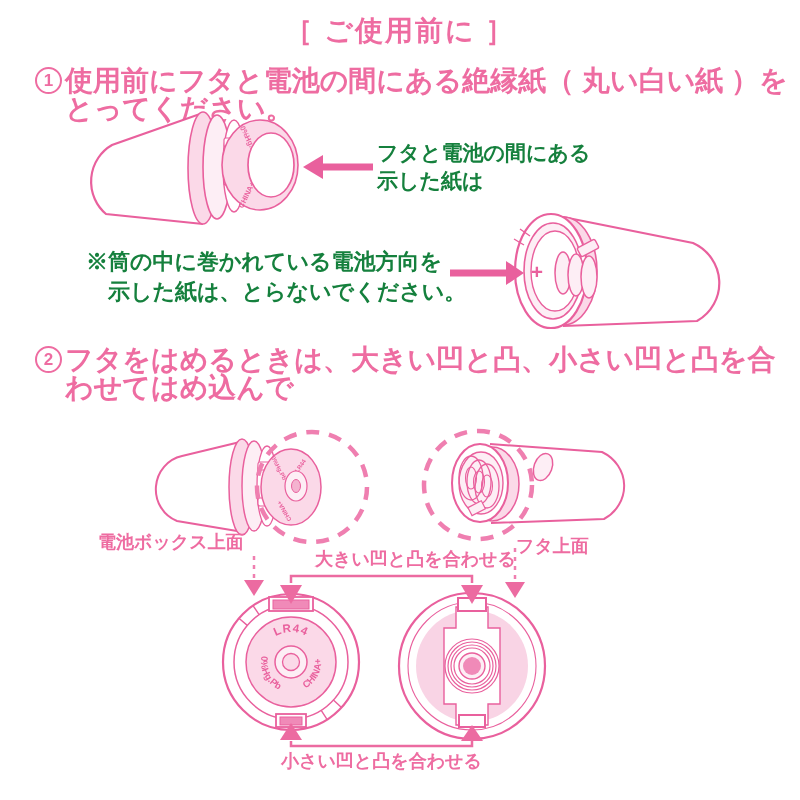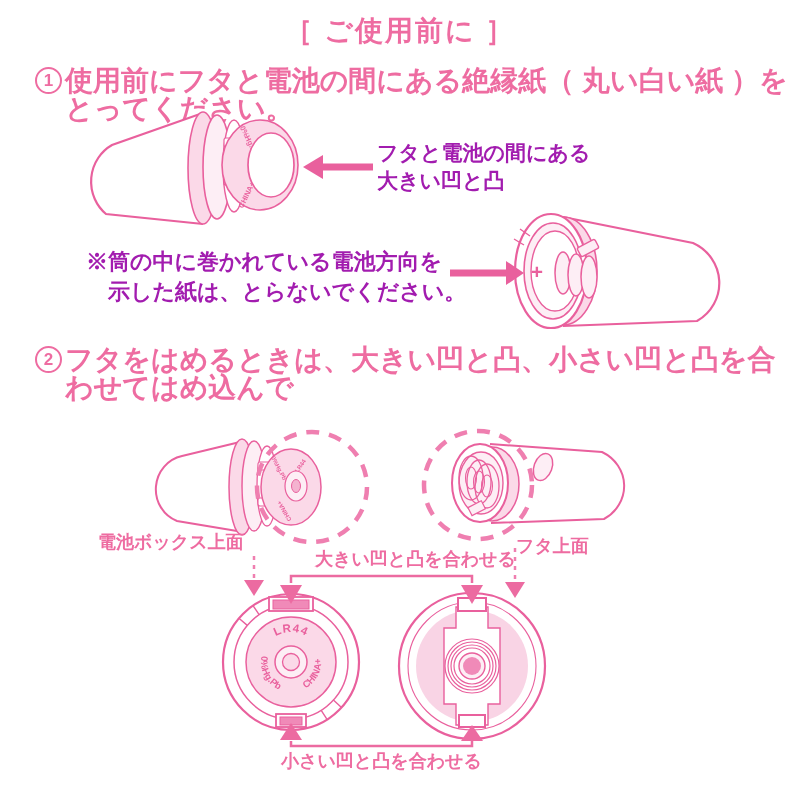--- a/index.html
+++ b/index.html
@@ -6,21 +6,21 @@
   .page{position:relative;width:800px;height:800px;background:#ffffff;overflow:hidden;
         font-family:"Liberation Sans",sans-serif;}
   .title{position:absolute;left:0;right:0;top:12px;margin:0;text-align:center;
          font-size:28px;font-weight:bold;color:#ee6ca1;letter-spacing:2px;}
   .step{position:absolute;display:flex;align-items:flex-start;}
   .stepnum{flex:0 0 auto;width:27px;height:27px;border:2.5px solid #ee6ca1;border-radius:50%;
            box-sizing:border-box;display:flex;align-items:center;justify-content:center;
            font-size:17px;font-weight:bold;color:#ee6ca1;}
   .steptext{margin-left:3px;font-size:28px;font-weight:bold;color:#ee6ca1;line-height:28px;padding-top:0px;}
   .stepline2{position:absolute;font-size:20px;font-weight:bold;color:#ee6ca1;line-height:28px;}
-  .red-callout{position:absolute;color:#a21caf;font-weight:bold;}
+  .red-callout{position:absolute;color:#15803d;font-weight:bold;}
   .red-callout .l1,.red-callout .l2{white-space:nowrap;}
   .callout-a{left:377px;top:139px;font-size:21px;line-height:28px;}
   .callout-b{left:86px;top:247px;font-size:22px;line-height:30px;}
   .callout-b .l2{padding-left:22px;}
   .pink-label{position:absolute;font-size:18px;font-weight:bold;color:#ee6ca1;white-space:nowrap;}
   svg.illo{position:absolute;}
 </style>
 </head>
 <body>
 
@@ -47,21 +47,21 @@
       <ellipse cx="216" cy="65" rx="23" ry="32" fill="#ffffff" stroke-width="1.7"></ellipse>
     </g>
     <g fill="#e9609d" stroke="none">
       <polygon points="248,67 268,55 268,79"></polygon>
       <rect x="266" y="63.5" width="52" height="7"></rect>
     </g>
   </svg>
 
   <div class="red-callout callout-a">
     <div class="l1">フタと電池の間にある</div>
-    <div class="l2">大きい凹と凸</div>
+    <div class="l2">示した紙は</div>
   </div>
 
   <div class="red-callout callout-b">
     <div class="l1">※筒の中に巻かれている電池方向を</div>
     <div class="l2">示した紙は、とらないでください。</div>
   </div>
 
   <svg class="illo" style="left:450px;top:195px;" width="300" height="152" viewBox="0 0 300 152" xmlns="http://www.w3.org/2000/svg" xmlns:xlink="http://www.w3.org/1999/xlink">
     <g stroke="#e9609d" fill="none">
       <path d="M113,22 L243,48 A45,44 0 0 1 247,126 L113,131" fill="#ffffff" stroke-width="2.2"></path>

